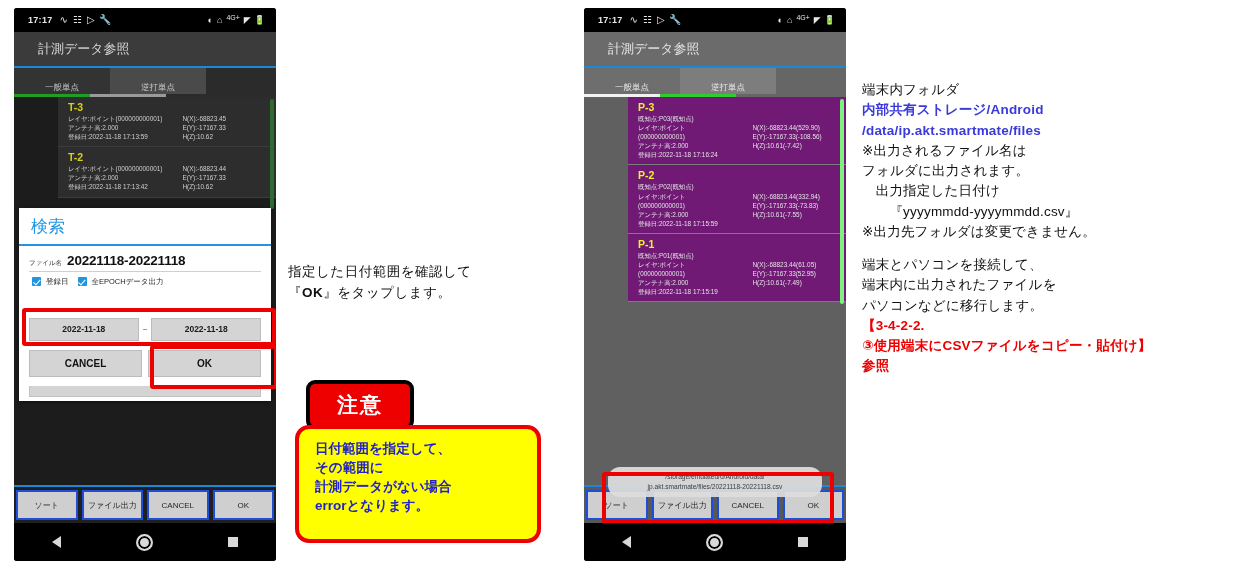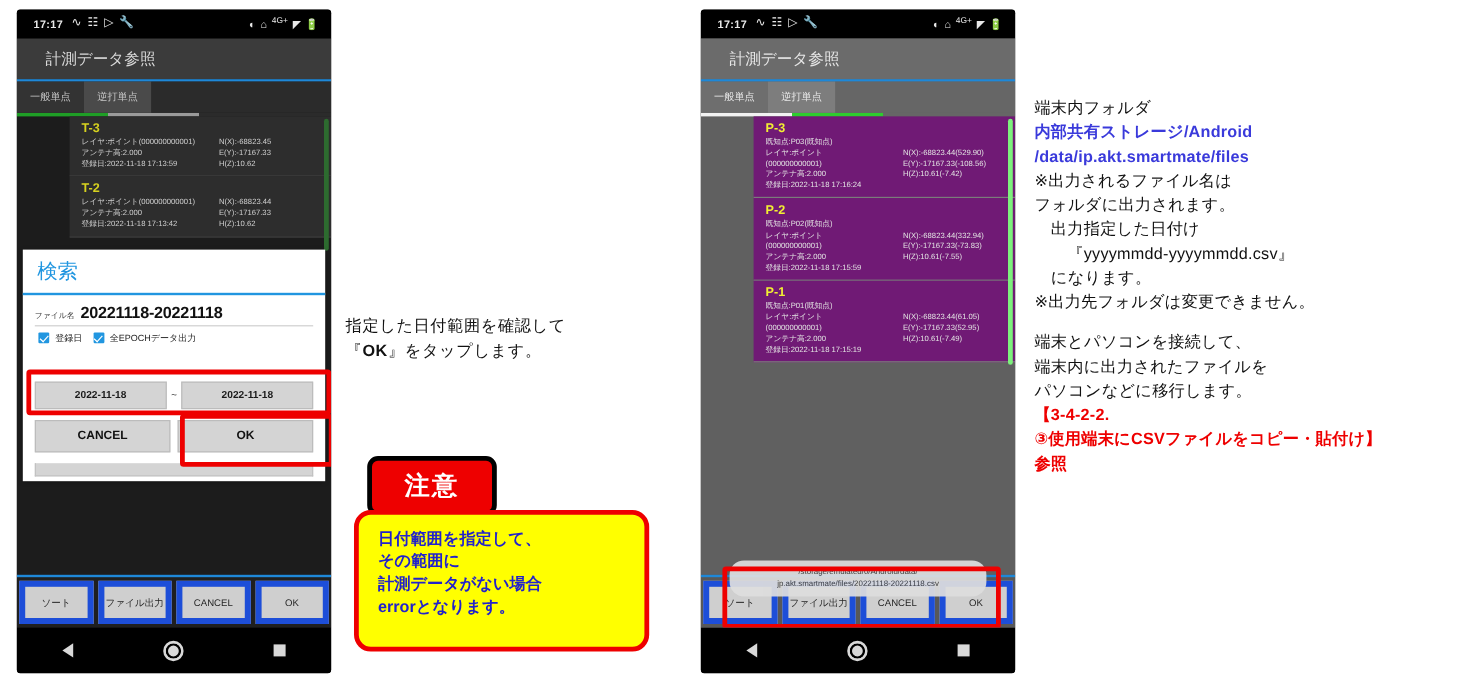--- a/index.html
+++ b/index.html
@@ -25,21 +25,21 @@
   #phone-right .screen{background:#606060;}
 
   .appbar{height:34px;display:flex;align-items:center;padding-left:24px;
           font-size:13px;color:#d8d8d8;}
   #phone-left .appbar{background:#3b3b3b;}
   #phone-right .appbar{background:#6b6b6b;color:#e6e6e6;}
 
   .blueline{height:2px;background:#1e88d8;}
 
   .tabrow{display:flex;height:26px;position:relative;}
-  .tab{width:56px;display:flex;align-items:center;justify-content:center;
+  .tab{width:96px;display:flex;align-items:flex-end;justify-content:center;
        font-size:8.5px;color:#c6c6c6;position:relative;}
   #phone-left .tab{background:#333;}
   #phone-left .tab.alt{background:#4a4a4a;}
   #phone-right .tab{background:#6e6e6e;color:#e9e9e9;}
   #phone-right .tab.alt{background:#7d7d7d;}
   .tabrest{flex:1;}
   #phone-left .tabrest{background:#2b2b2b;}
   #phone-right .tabrest{background:#666;}
   .tabunder{height:3px;width:76px;}
   .tabunderrow{display:flex;height:3px;}
@@ -64,21 +64,21 @@
   #phone-right .subline{color:#e3e3e3;}
 
   .scroll{position:absolute;right:2px;width:4px;border-radius:2px;}
   #phone-left .scroll{background:#2d6b2f;}
   #phone-right .scroll{background:#7df07d;}
 
   .btnbar{position:absolute;left:0;right:0;bottom:0;display:flex;
           border-top:2px solid #1e88d8;}
   .btnbar .bb{flex:1;margin:3px 2px;height:26px;background:#cfcfcf;color:#262626;
               font-size:8px;display:flex;align-items:center;justify-content:center;
-              border:5px solid #1d4ed8;}
+              border:2px solid #1d4ed8;}
   #phone-left .btnbar{background:#1f1f1f;}
   #phone-right .btnbar{background:#585858;}
 
   .navbar{height:38px;background:#000;display:flex;align-items:center;
           justify-content:space-around;}
   .nav-back{width:0;height:0;border-top:6px solid transparent;border-bottom:6px solid transparent;
             border-right:9px solid #d9d9d9;}
   .nav-home{width:13px;height:13px;border:2px solid #d9d9d9;border-radius:50%;
             background:#d9d9d9;box-shadow:inset 0 0 0 2px #000;}
   .nav-rec{width:10px;height:10px;background:#d9d9d9;}
@@ -398,21 +398,20 @@
 </div>
 
 <div class="anno" id="anno-right">
   <div class="ln">端末内フォルダ</div>
   <div class="ln blue">内部共有ストレージ/Android</div>
   <div class="ln blue">/data/ip.akt.smartmate/files</div>
   <div class="ln">※出力されるファイル名は</div>
   <div class="ln">フォルダに出力されます。</div>
   <div class="ln">　出力指定した日付け</div>
   <div class="ln">　　『yyyymmdd-yyyymmdd.csv』</div>
-  <div class="ln">　になります。</div>
   <div class="ln bold">※出力先フォルダは変更できません。</div>
   <div class="gap"></div>
   <div class="ln">端末とパソコンを接続して、</div>
   <div class="ln">端末内に出力されたファイルを</div>
   <div class="ln">パソコンなどに移行します。</div>
   <div class="ln red">【3-4-2-2.</div>
   <div class="ln red">③使用端末にCSVファイルをコピー・貼付け】</div>
   <div class="ln red">参照</div>
 </div>
 

